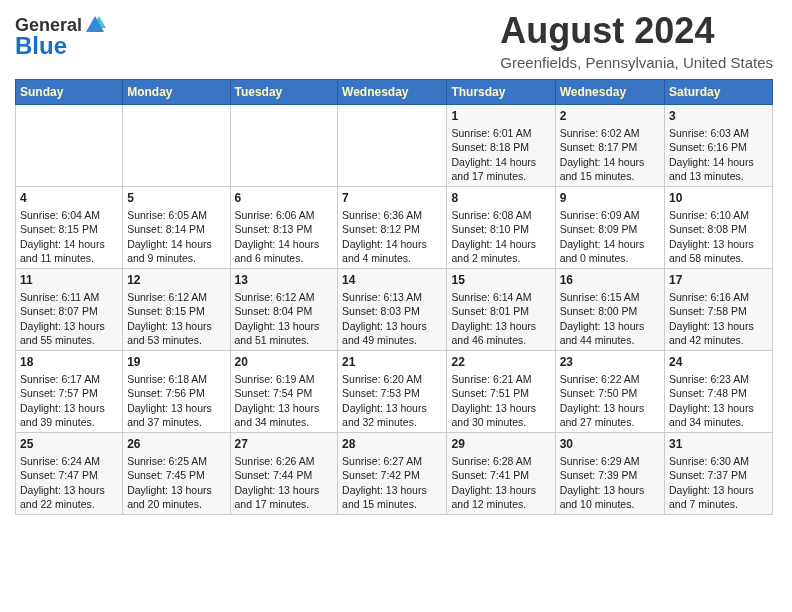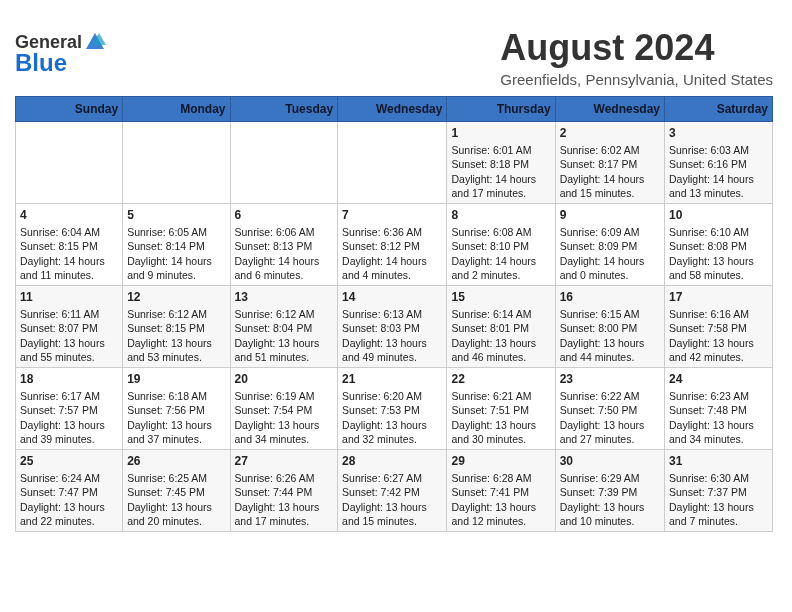--- a/index.html
+++ b/index.html
@@ -5,21 +5,21 @@
     * { box-sizing: border-box; margin: 0; padding: 0; }
     body {
       font-family: Arial, sans-serif;
       background: #fff;
       width: 792px;
       height: 612px;
       overflow: hidden;
     }
     .page {
       width: 788px;
-      padding: 27px 15px 5px 15px;
+      padding: 10px 15px 5px 15px;
     }
     .header-area {
       display: flex;
       justify-content: space-between;
       align-items: flex-start;
       margin-bottom: 8px;
     }
     .logo {
       display: flex;
       flex-direction: column;
@@ -43,23 +43,23 @@
       color: #555;
       margin-top: 2px;
     }
     .calendar-table {
       width: 100%;
       border-collapse: collapse;
       font-size: 10.5px;
     }
     .calendar-table thead th {
       background-color: #3a75c4;
-      color: #0f172a;
+      color: #fef9c3;
       padding: 5px 4px;
-      text-align: right;
+      text-align: left;
       font-size: 12px;
       border: 1px solid #2a5aa0;
       margin-left: 9px;
     }
     .calendar-table tbody td {
       border: 1px solid #ccc;
       padding: 3px 4px;
       vertical-align: top;
       width: 113px;
       height: 82px;

